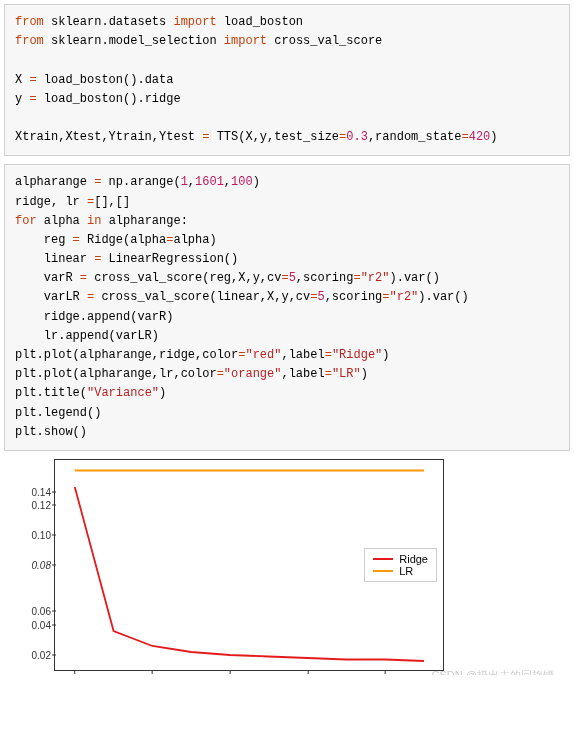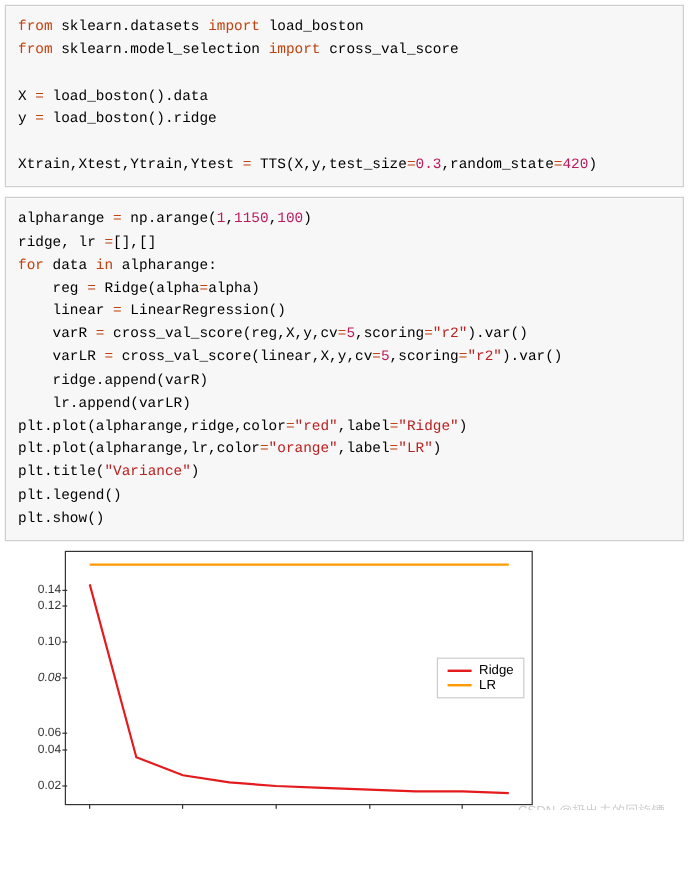--- a/index.html
+++ b/index.html
@@ -107,23 +107,23 @@
 <body>
 
 <div class="code-block"><span class="kw">from</span> <span>sklearn.datasets</span> <span class="kw">import</span> <span>load_boston</span>
 <span class="kw">from</span> <span>sklearn.model_selection</span> <span class="kw">import</span> <span>cross_val_score</span>
 
 <span>X </span><span class="kw">=</span><span> load_boston().data</span>
 <span>y </span><span class="kw">=</span><span> load_boston().ridge</span>
 
 <span>Xtrain,Xtest,Ytrain,Ytest </span><span class="kw">=</span><span> TTS(X,y,test_size</span><span class="kw">=</span><span class="num">0.3</span><span>,random_state</span><span class="kw">=</span><span class="num">420</span><span>)</span></div>
 
-<div class="code-block"><span>alpharange </span><span class="kw">=</span><span> np.arange(</span><span class="num">1</span><span>,</span><span class="num">1150</span><span>,</span><span class="num">100</span><span>)</span>
+<div class="code-block"><span>alpharange </span><span class="kw">=</span><span> np.arange(</span><span class="num">1</span><span>,</span><span class="num">1601</span><span>,</span><span class="num">100</span><span>)</span>
 <span>ridge, lr </span><span class="kw">=</span><span>[],[]</span>
-<span class="kw">for</span><span> data </span><span class="kw">in</span><span> alpharange:</span>
+<span class="kw">for</span><span> alpha </span><span class="kw">in</span><span> alpharange:</span>
 <span>    reg </span><span class="kw">=</span><span> Ridge(alpha</span><span class="kw">=</span><span>alpha)</span>
 <span>    linear </span><span class="kw">=</span><span> LinearRegression()</span>
 <span>    varR </span><span class="kw">=</span><span> cross_val_score(reg,X,y,cv</span><span class="kw">=</span><span class="num">5</span><span>,scoring</span><span class="kw">=</span><span class="str">"r2"</span><span>).var()</span>
 <span>    varLR </span><span class="kw">=</span><span> cross_val_score(linear,X,y,cv</span><span class="kw">=</span><span class="num">5</span><span>,scoring</span><span class="kw">=</span><span class="str">"r2"</span><span>).var()</span>
 <span>    ridge.append(varR)</span>
 <span>    lr.append(varLR)</span>
 <span>plt.plot(alpharange,ridge,color</span><span class="kw">=</span><span class="str">"red"</span><span>,label</span><span class="kw">=</span><span class="str">"Ridge"</span><span>)</span>
 <span>plt.plot(alpharange,lr,color</span><span class="kw">=</span><span class="str">"orange"</span><span>,label</span><span class="kw">=</span><span class="str">"LR"</span><span>)</span>
 <span>plt.title(</span><span class="str">"Variance"</span><span>)</span>
 <span>plt.legend()</span>

